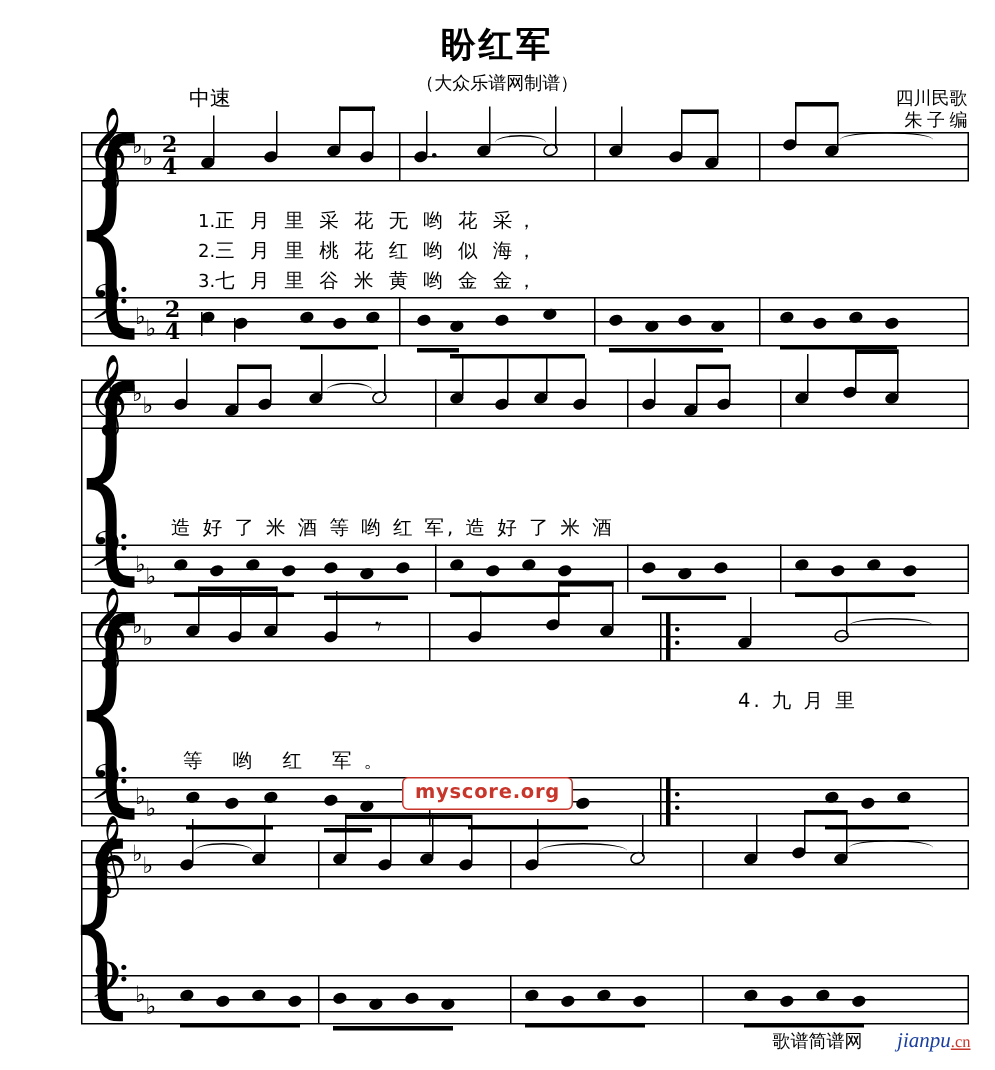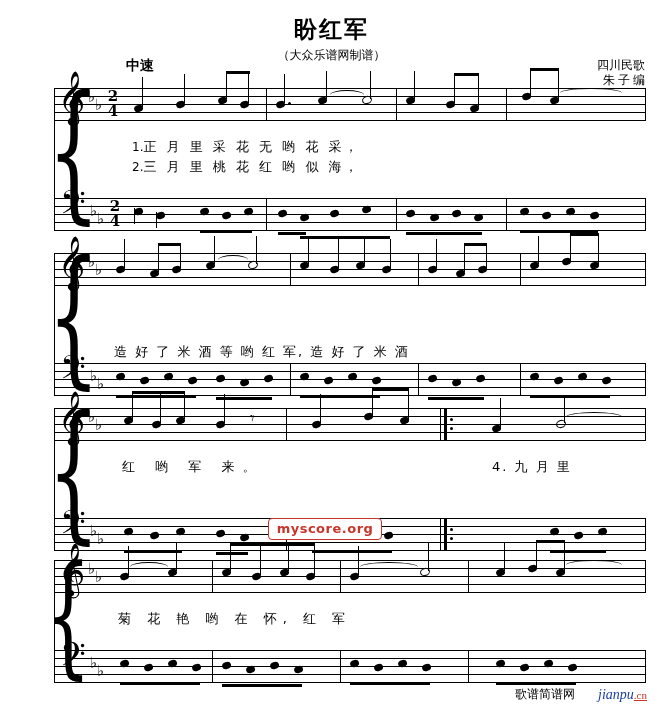--- a/index.html
+++ b/index.html
@@ -36,21 +36,21 @@
     text-align: center;
     font-family: "DejaVu Sans", sans-serif;
     font-size: 12px;
     color: #000;
   }
   .tempo {
     position: absolute;
     top: 57px; left: 126px;
     font-family: "DejaVu Sans", sans-serif;
     font-size: 14px;
-    font-weight: bold;
+    font-weight: normal;
   }
   .credit {
     position: absolute;
     right: 18px;
     font-family: "DejaVu Sans", sans-serif;
     font-size: 12px;
     text-align: right;
     line-height: 15px;
   }
   .credit.l1 { top: 58px; }
@@ -310,20 +310,23 @@
     <div class="nh" style="left:550px; top:17px;"></div>
     <div class="stem" style="left:558px; top:-12px; height:32px;"></div>
     <div class="beam" style="left:530px; top:-12px; width:29px;"></div>
     <div class="tie" style="left:560px; top:8px; width:62px;"></div>
 
     <div class="lyric" style="left:132px; top:58px;">
       <span class="num">1.</span><span style="letter-spacing:3px;">正 月 里   采 花    无 哟 花    采，</span>
     </div>
     <div class="lyric" style="left:132px; top:78px;">
       <span class="num">2.</span><span style="letter-spacing:3px;">三 月 里   桃 花    红 哟 似    海，</span>
+    </div>
+    <div class="lyric" style="left:132px; top:98px;">
+      <span class="num">3.</span><span style="letter-spacing:3px;">七 月 里   谷 米    黄 哟 金    金，</span>
     </div>
 
     <div class="nh" style="left:134px; top:128px;"></div>
     <div class="stem" style="left:134px; top:128px; height:16px;"></div>
     <div class="nh" style="left:156px; top:132px;"></div>
     <div class="stem" style="left:156px; top:132px; height:16px;"></div>
     <div class="nh" style="left:200px; top:128px;"></div>
     <div class="nh" style="left:222px; top:132px;"></div>
     <div class="nh" style="left:244px; top:128px;"></div>
     <div class="nh" style="left:278px; top:130px;"></div>
@@ -511,22 +514,22 @@
       <i style="left:0; top:10px;"></i>
         <i style="left:0; top:19px;"></i>
     </div>
 
     <div class="nh" style="left:492px; top:25px;"></div>
     <div class="stem" style="left:500px; top:-2px; height:29px;"></div>
     <div class="nh open" style="left:556px; top:20px;"></div>
     <div class="stem" style="left:564px; top:-5px; height:28px;"></div>
     <div class="tie" style="left:566px; top:12px; width:56px;"></div>
 
-    <div class="lyric" style="left:122px; top:58px;">
-      <span style="letter-spacing:8px;">红 哟  军  来。</span>
+    <div class="lyric" style="left:122px; top:98px;">
+      <span style="letter-spacing:8px;">等 哟  红  军。</span>
     </div>
     <div class="lyric" style="left:492px; top:58px;">
       <span style="letter-spacing:2px;">4. 九 月 里</span>
     </div>
 
     <div class="nh" style="left:124px; top:128px;"></div>
     <div class="nh" style="left:150px; top:132px;"></div>
     <div class="nh" style="left:176px; top:128px;"></div>
     <div class="beam" style="left:124px; top:150px; width:58px;"></div>
     <div class="nh" style="left:216px; top:130px;"></div>
@@ -611,23 +614,20 @@
 
     <div class="nh" style="left:496px; top:17px;"></div>
     <div class="stem" style="left:504px; top:-9px; height:28px;"></div>
     <div class="nh" style="left:528px; top:13px;"></div>
     <div class="stem" style="left:536px; top:-12px; height:28px;"></div>
     <div class="nh" style="left:556px; top:17px;"></div>
     <div class="stem" style="left:564px; top:-12px; height:32px;"></div>
     <div class="beam" style="left:536px; top:-12px; width:29px;"></div>
     <div class="tie" style="left:566px; top:8px; width:56px;"></div>
 
-    <div class="lyric" style="left:118px; top:58px;">
-      <span style="letter-spacing:6px;">菊 花    艳 哟  在 怀,      红 军</span>
-    </div>
 
     <div class="nh" style="left:120px; top:108px;"></div>
     <div class="nh" style="left:144px; top:112px;"></div>
     <div class="nh" style="left:168px; top:108px;"></div>
     <div class="nh" style="left:192px; top:112px;"></div>
     <div class="beam" style="left:120px; top:130px; width:80px;"></div>
     <div class="nh" style="left:222px; top:110px;"></div>
     <div class="nh" style="left:246px; top:114px;"></div>
     <div class="nh" style="left:270px; top:110px;"></div>
     <div class="nh" style="left:294px; top:114px;"></div>

